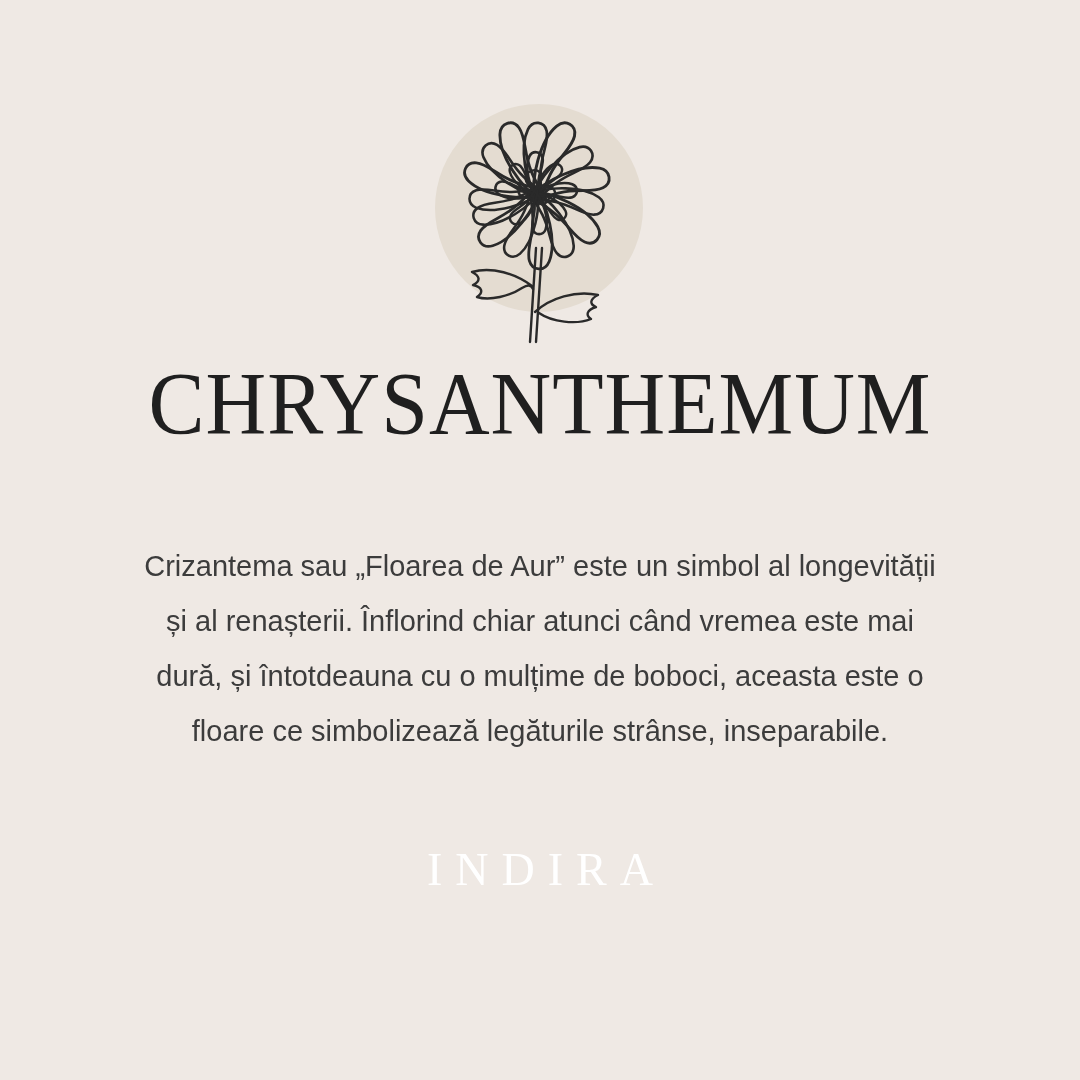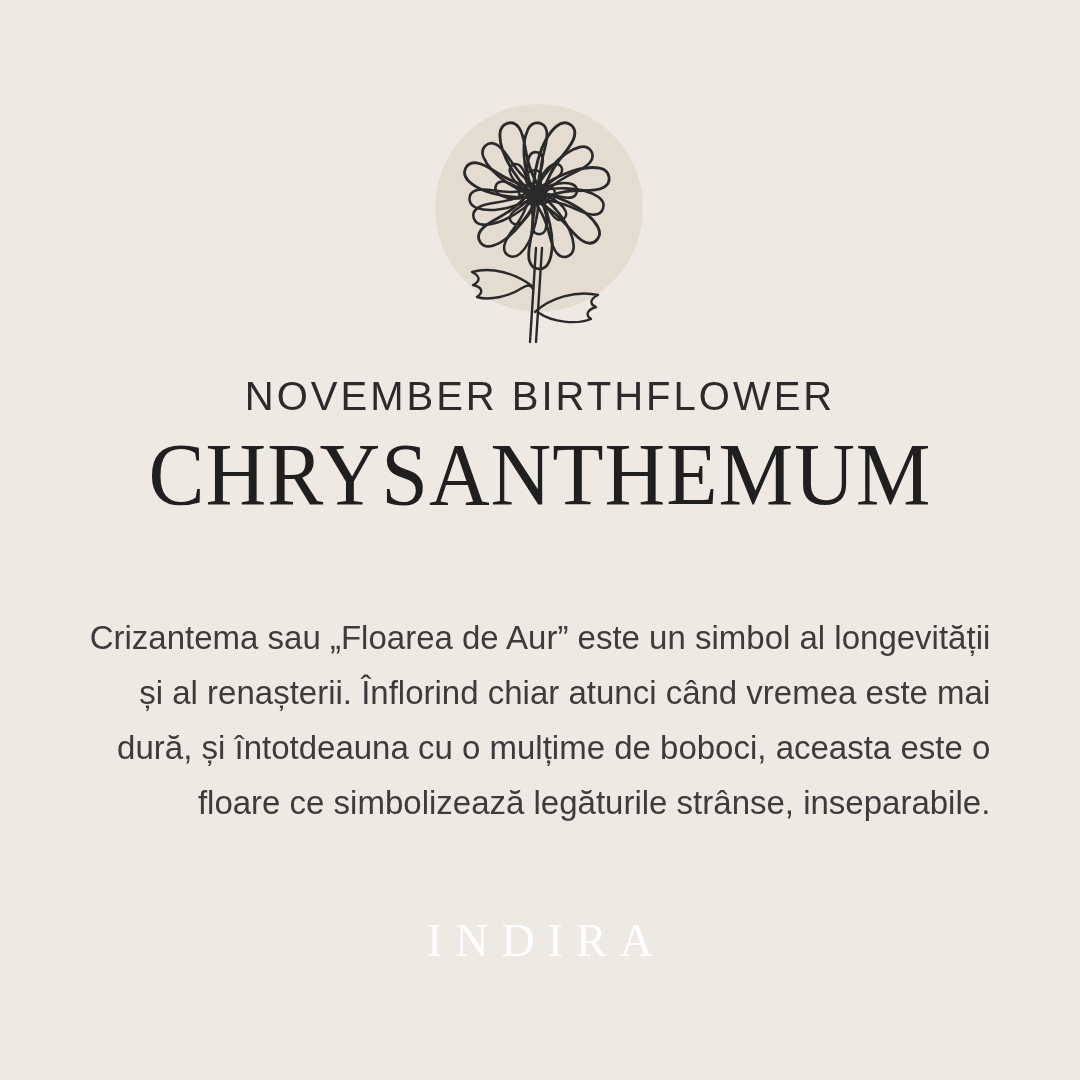--- a/index.html
+++ b/index.html
@@ -23,23 +23,23 @@
   .title{
     margin-top:6px;
     font-size:84px;font-weight:500;letter-spacing:1px;
     color:#1F1F1F;
     font-family:"Liberation Serif", serif;
     text-align:center;
     transform:scaleY(1.06);
   }
   .paragraph{
     margin-top:88px;
-    font-size:33px;font-weight:300;line-height:55px;
+    font-size:29px;font-weight:300;line-height:55px;
     color:#3C3C3C;
-    text-align:right;
+    text-align:center;
     white-space:pre-line;
     font-family:"Liberation Sans", sans-serif;
     font-stretch:condensed;
   }
   .brand{
     margin-top:84px;
     font-size:46px;font-weight:400;letter-spacing:13px;
     color:#FFFFFF;
     font-family:"Liberation Serif", serif;
     text-align:center;
@@ -97,21 +97,20 @@
         <path d="M116,152 C114,185 112,215 110,246"></path>
         <path d="M122,152 C120,185 118,215 116,246"></path>
       </g>
 
       <path class="ln" d="M112,190 C96,178 72,170 52,176 C60,180 61,185 53,189 C62,191 64,196 57,201 C70,205 90,200 102,192 C107,189 111,188 113,193"></path>
 
       <path class="ln" d="M115,216 C130,202 156,194 178,199 C170,203 169,208 176,211 C167,214 165,219 171,223 C156,229 132,226 119,217"></path>
     </svg>
   </div>
 
-  <div class="eyebrow">NOVEMBER BIRTHFLOWER</div>
 
   <div class="title">CHRYSANTHEMUM</div>
 
   <div class="paragraph">Crizantema sau „Floarea de Aur” este un simbol al longevității
 și al renașterii. Înflorind chiar atunci când vremea este mai
 dură, și întotdeauna cu o mulțime de boboci, aceasta este o
 floare ce simbolizează legăturile strânse, inseparabile.</div>
 
   <div class="brand">INDIRA</div>
 

